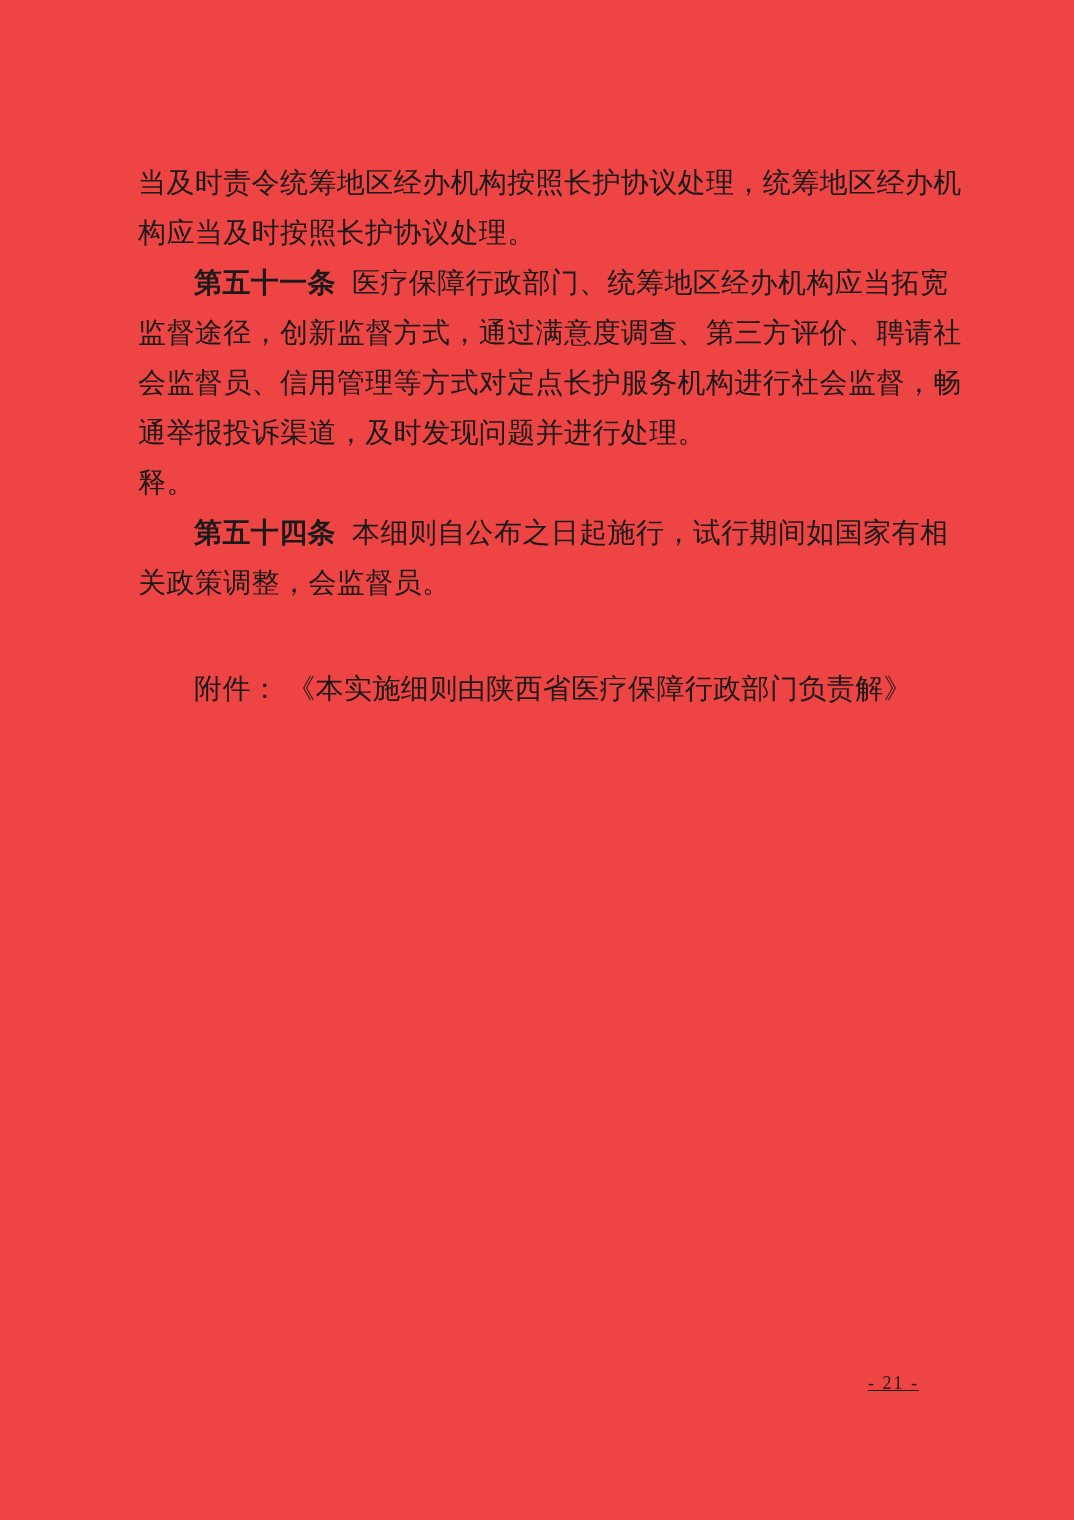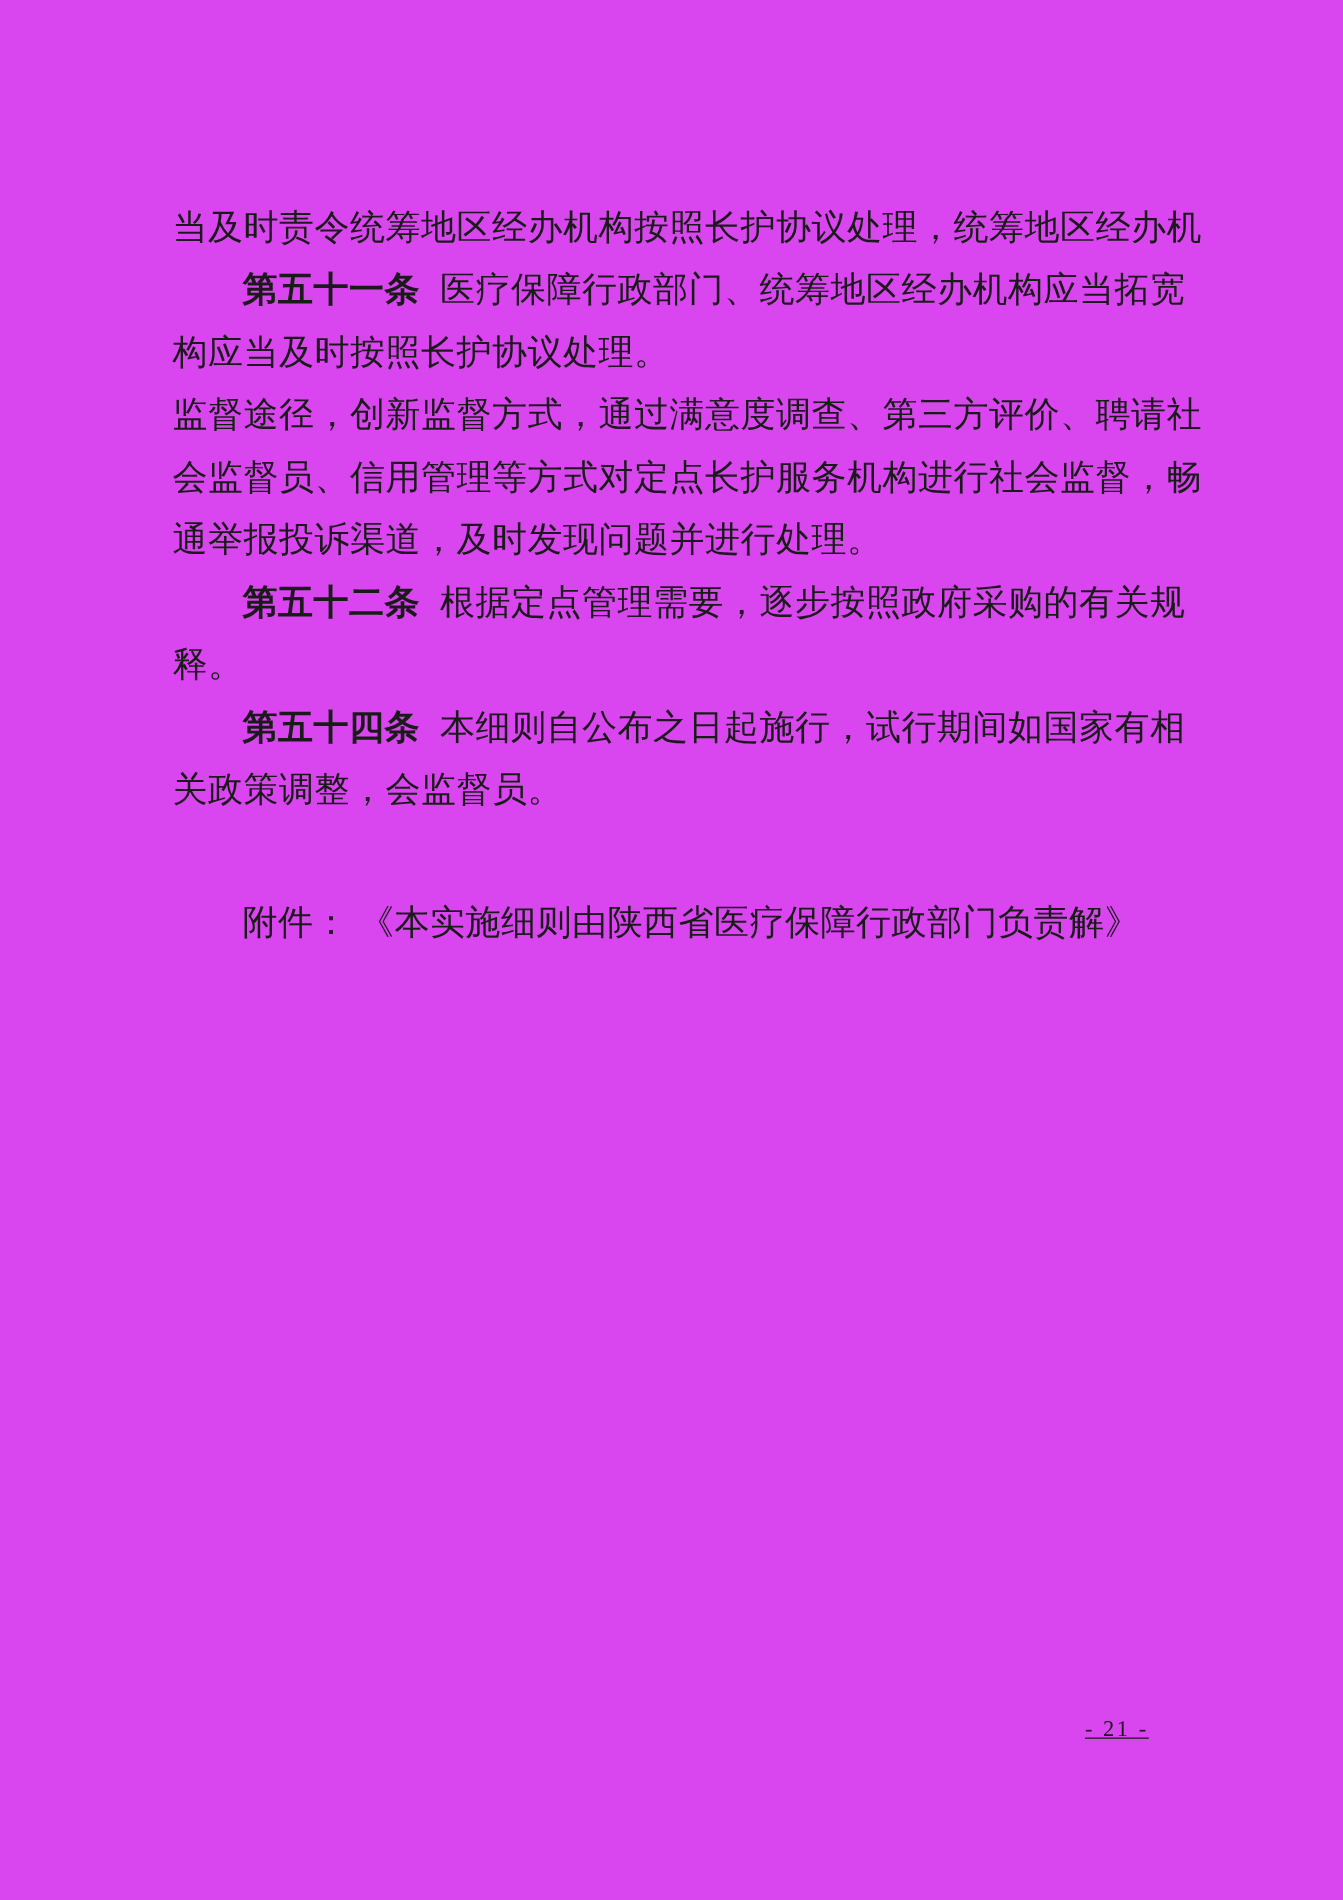--- a/index.html
+++ b/index.html
@@ -5,21 +5,21 @@
   * { margin: 0; padding: 0; box-sizing: border-box; }
   html, body { background: #ffffff; }
   body {
     font-family: "Liberation Serif", "DejaVu Serif", serif;
     color: #1a1a1a;
   }
   .page {
     position: relative;
     width: 1074px;
     height: 1520px;
-    background: #d946ef;
+    background: #ef4444;
     overflow: hidden;
   }
   .text-block {
     position: absolute;
     left: 138px;
     top: 158px;
     width: 824px;
   }
   .line {
     height: 50px;
@@ -62,29 +62,28 @@
     text-decoration: underline;
   }
 </style>
 </head>
 <body>
 
 <div class="page">
   <div class="text-block">
 
     <div class="line">当及时责令统筹地区经办机构按照长护协议处理，统筹地区经办机</div>
+    <div class="line">构应当及时按照长护协议处理。</div>
+
     <div class="line indent"><span class="term">第五十一条</span><span>医疗保障行政部门、统筹地区经办机构应当拓宽</span></div>
-
-    <div class="line">构应当及时按照长护协议处理。</div>
     <div class="line">监督途径，创新监督方式，通过满意度调查、第三方评价、聘请社</div>
     <div class="line">会监督员、信用管理等方式对定点长护服务机构进行社会监督，畅</div>
     <div class="line">通举报投诉渠道，及时发现问题并进行处理。</div>
 
 
-    <div class="line indent"><span class="term">第五十二条</span><span>根据定点管理需要，逐步按照政府采购的有关规</span></div>
 
     <div class="line">释。</div>
 
     <div class="line indent"><span class="term">第五十四条</span><span>本细则自公布之日起施行，试行期间如国家有相</span></div>
     <div class="line">关政策调整，会监督员。</div>
 
     <div class="line indent attachment"><span class="att-label">附件：</span><span>《本实施细则由陕西省医疗保障行政部门负责解》</span></div>
 
   </div>
 

